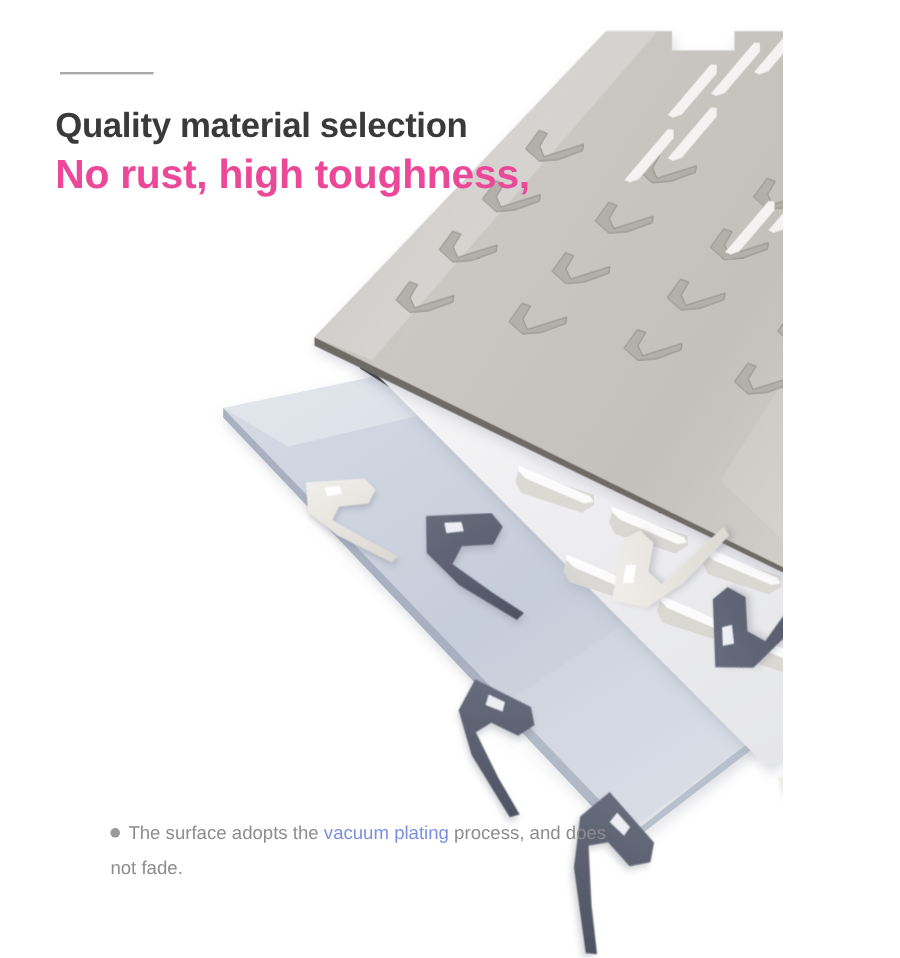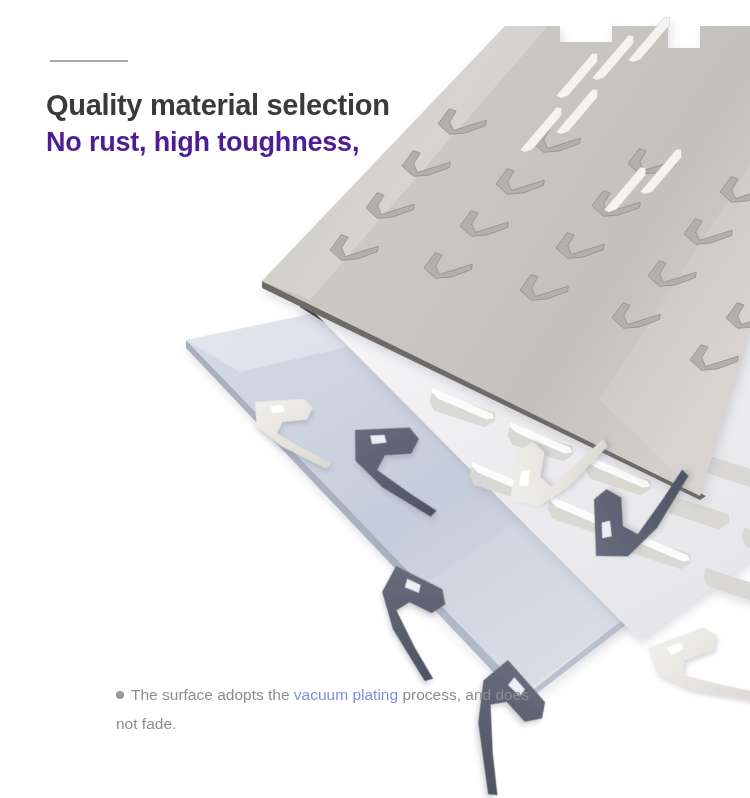--- a/index.html
+++ b/index.html
@@ -2,21 +2,21 @@
 <html><head>
 <meta charset="utf-8">
 <style>
   html, body {
     margin: 0;
     padding: 0;
     background: #ffffff;
   }
   #page {
     position: relative;
-    width: 750px;
+    width: 652px;
     height: 798px;
     background: #ffffff;
     overflow: hidden;
     font-family: "Liberation Sans", sans-serif;
   }
 
   
   #artwork {
     position: absolute;
     left: 0;
@@ -54,38 +54,37 @@
   .h-main {
     font-size: 29px;
     font-weight: bold;
     color: #3a3a3a;
     letter-spacing: -0.3px;
     line-height: 1.22;
     margin: 0;
     white-space: nowrap;
   }
   .h-sub {
-    font-size: 27px;
+    font-size: 34px;
     font-weight: bold;
-    color: #4c1d95;
+    color: #ec4899;
     letter-spacing: -0.2px;
     line-height: 1.28;
     margin: 2px 0 0 0;
   }
   .h-sub .line { display: block; white-space: nowrap; }
 
   .caption {
     position: absolute;
     left: 92px;
     top: 681px;
     width: 420px;
     font-size: 15.5px;
     color: #8d8d8d;
     line-height: 1.85;
-    margin-left: 24px;
   }
   .bullet {
     display: inline-block;
     width: 8px;
     height: 8px;
     border-radius: 50%;
     background: #9a9a9a;
     margin-right: 7px;
     vertical-align: 1px;
   }

